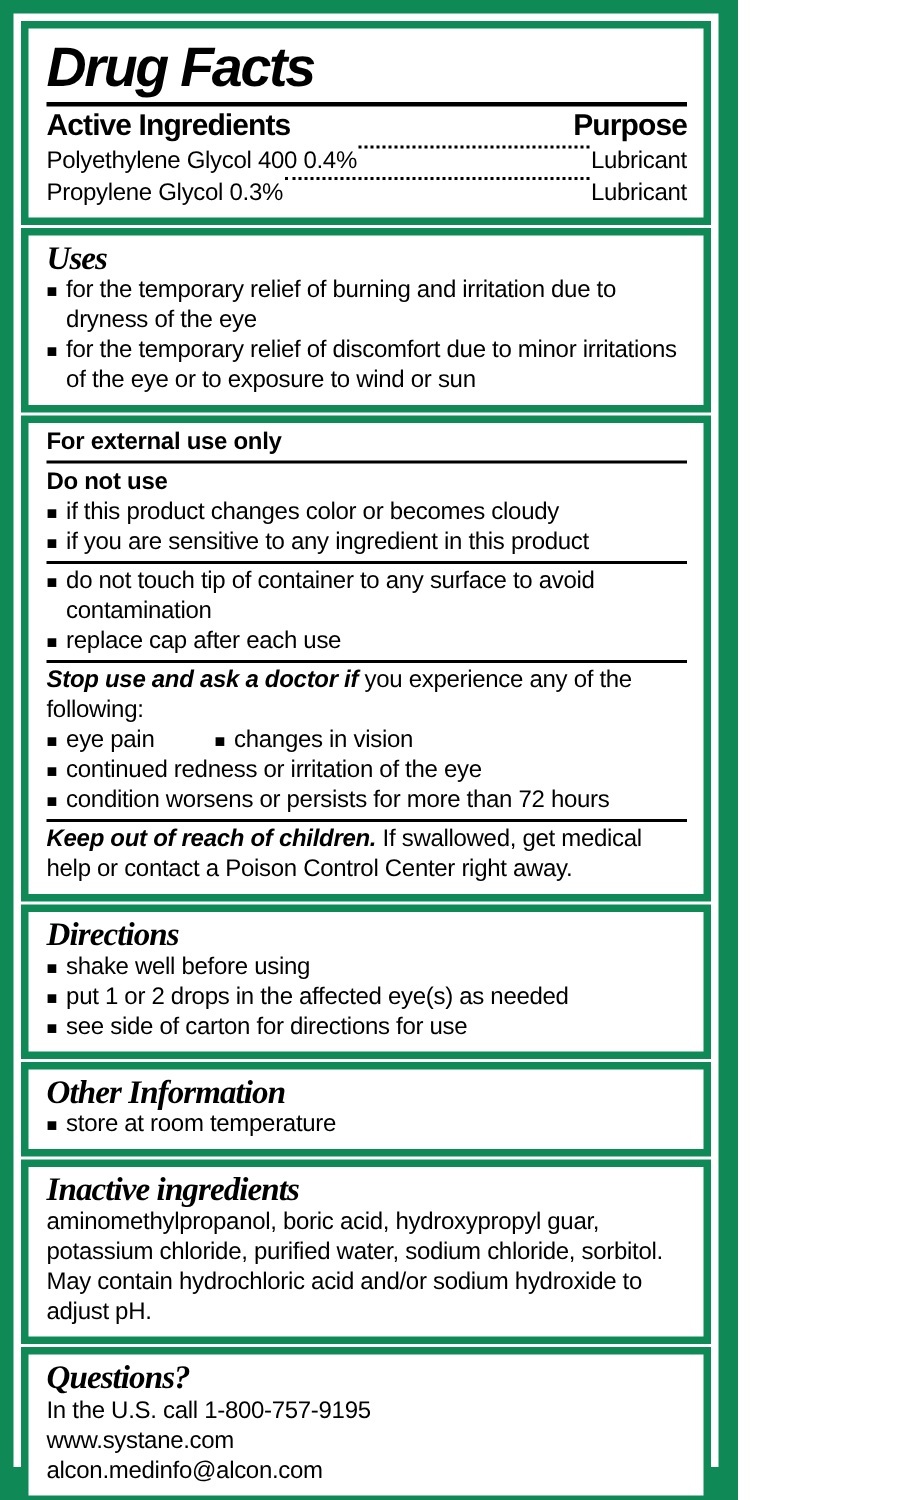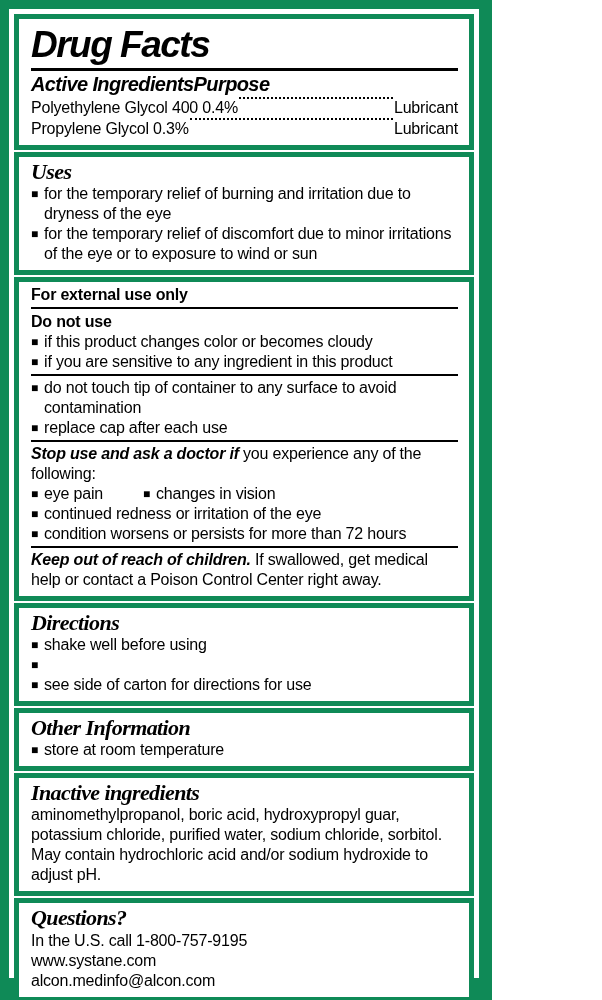--- a/index.html
+++ b/index.html
@@ -35,22 +35,22 @@
   
   .df-title {
     font-size: 37px; font-weight: bold; font-style: italic;
     letter-spacing: -1.5px; line-height: 1.12;
     padding-top: 3px;
   }
   .rule-thick { border-top: 3px solid #000; margin: 3px 0 1px 0; }
   .rule { border-top: 2px solid #000; margin: 2px 0 2px 0; }
 
   .ai-header {
-    display: flex; align-items: baseline;
-    font-size: 20px; font-weight: bold; font-style: italic;
+    display: flex; justify-content: space-between; align-items: baseline;
+    font-size: 20px; font-weight: bold; 
     letter-spacing: -0.6px; line-height: 25px;
   }
   .ai-row { display: flex; align-items: flex-start; font-size: 16px; line-height: 21px; letter-spacing: -0.2px; }
   .leader { flex: 1; border-bottom: 2px dotted #000; margin: 0 1px 3px 1px; min-width: 12px; }
 
   .section-heading {
     font-size: 22px; font-weight: bold; font-style: italic;
     letter-spacing: -0.6px; line-height: 25px; font-family: Liberation Serif, serif;
   }
   .body-text, .bullet-item { font-size: 16px; line-height: 20px; letter-spacing: -0.2px; }
@@ -155,20 +155,21 @@
       </div>
 
       <div class="box">
         <div class="section-heading">Directions</div>
         <div class="bullet-item">
           <span class="bullet-glyph">■</span>
           <span>shake well before using</span>
         </div>
         <div class="bullet-item">
           <span class="bullet-glyph">■</span>
+          <span>put 1 or 2 drops in the affected eye(s) as needed</span>
         </div>
         <div class="bullet-item">
           <span class="bullet-glyph">■</span>
           <span>see side of carton for directions for use</span>
         </div>
       </div>
 
       <div class="box">
         <div class="section-heading">Other Information</div>
         <div class="bullet-item">

